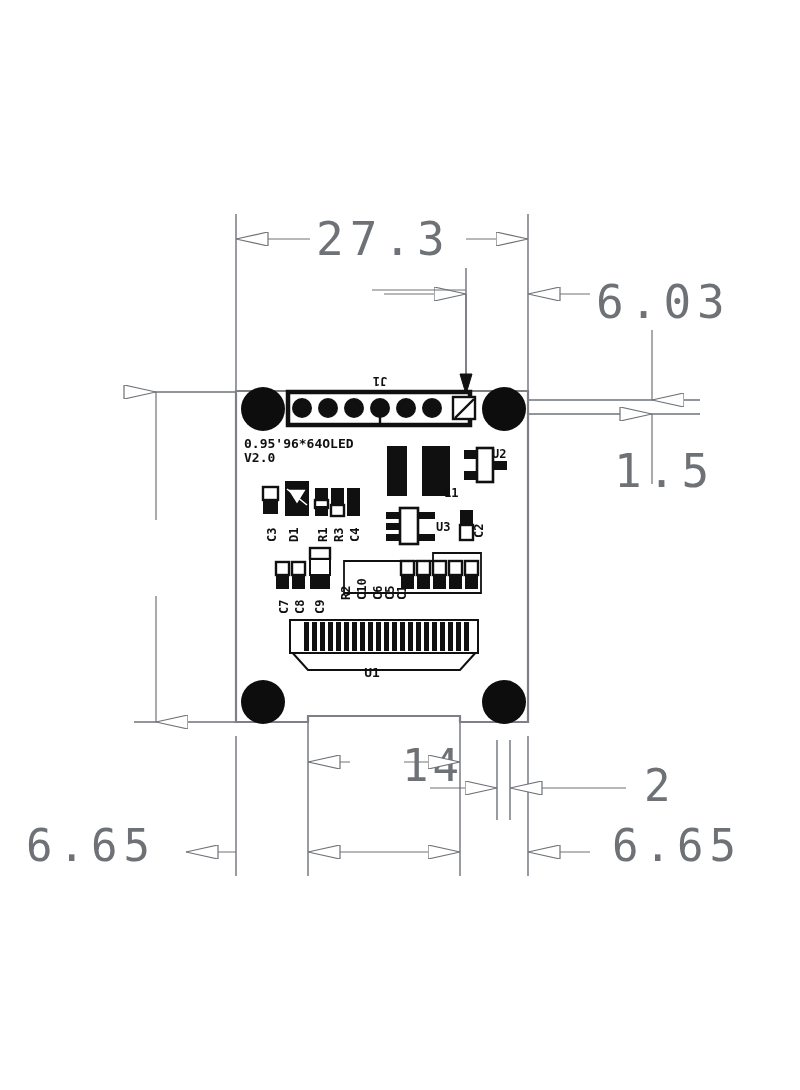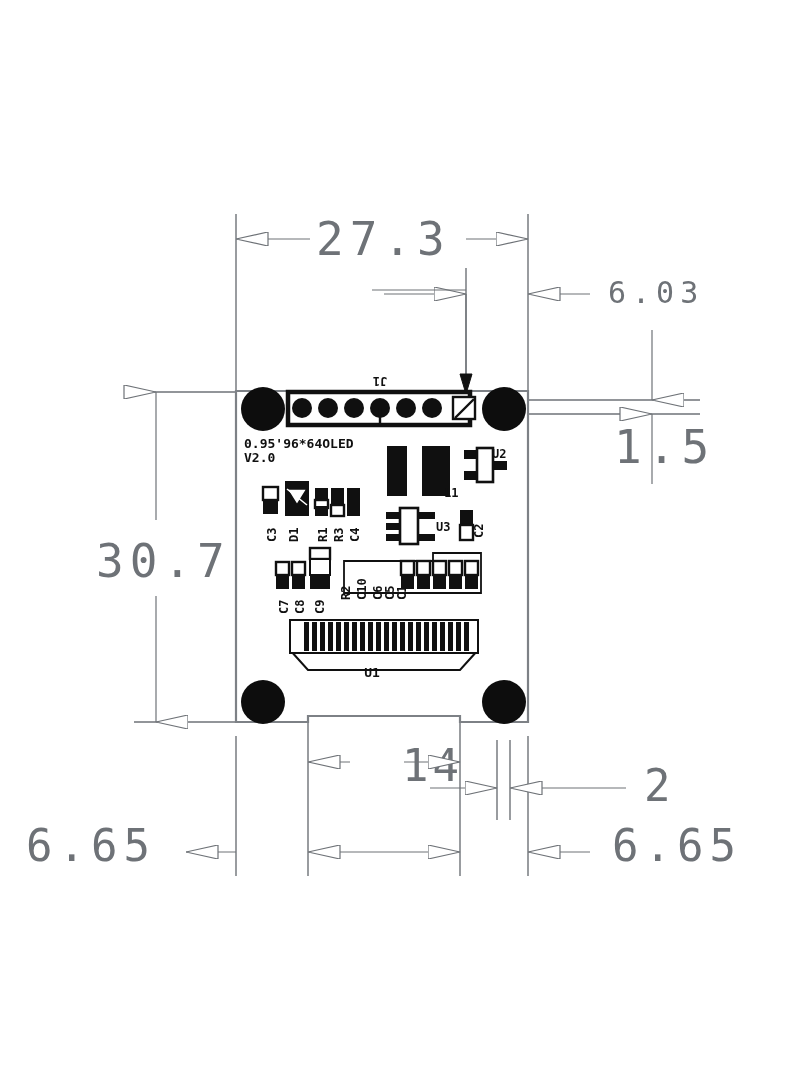--- a/index.html
+++ b/index.html
@@ -18,22 +18,22 @@
   .dim-text {
     position: absolute;
     color: #6e7277;
     font-family: "DejaVu Sans Mono", monospace;
     font-weight: 300;
     letter-spacing: 6px;
     white-space: nowrap;
     user-select: none;
   }
   .dim-27 { left: 316px; top: 212px; font-size: 46px; text-align: center; }
-  .dim-603 { left: 596px; top: 275px; font-size: 30px; margin-left: 12px; }
-  .dim-15  { left: 614px; top: 420px; font-size: 46px; }
+  .dim-603 { left: 596px; top: 275px; font-size: 46px; }
+  .dim-15  { left: 614px; top: 444px; font-size: 46px; }
   .dim-307 { left: 96px;  top: 534px; font-size: 46px; }
   .dim-14  { left: 356px; top: 740px; font-size: 44px; letter-spacing: 4px; margin-left: 46px; }
   .dim-2   { left: 644px; top: 760px; font-size: 44px; }
   .dim-665L{ left: 26px;  top: 820px; font-size: 44px; }
   .dim-665R{ left: 612px; top: 820px; font-size: 44px; }
 
   svg.overlay {
     position: absolute;
     left: 0; top: 0;
     width: 800px;
@@ -52,21 +52,20 @@
   .silk-sm { fill: #101010; font-family: "DejaVu Sans Mono", monospace; font-weight: bold; font-size: 12px; }
 </style>
 </head>
 <body>
 
 <div id="stage">
 
   <div class="dim-text dim-27">27.3</div>
   <div class="dim-text dim-603">6.03</div>
   <div class="dim-text dim-15">1.5</div>
-  <div class="dim-text dim-307">30.7</div>
   <div class="dim-text dim-14">14</div>
   <div class="dim-text dim-2">2</div>
   <div class="dim-text dim-665L">6.65</div>
   <div class="dim-text dim-665R">6.65</div>
 
   <svg class="overlay" viewBox="0 0 800 1090">
 
     <defs>
 
       <marker id="ar-left" markerWidth="34" markerHeight="14" refX="0" refY="7" orient="auto" markerUnits="userSpaceOnUse">

